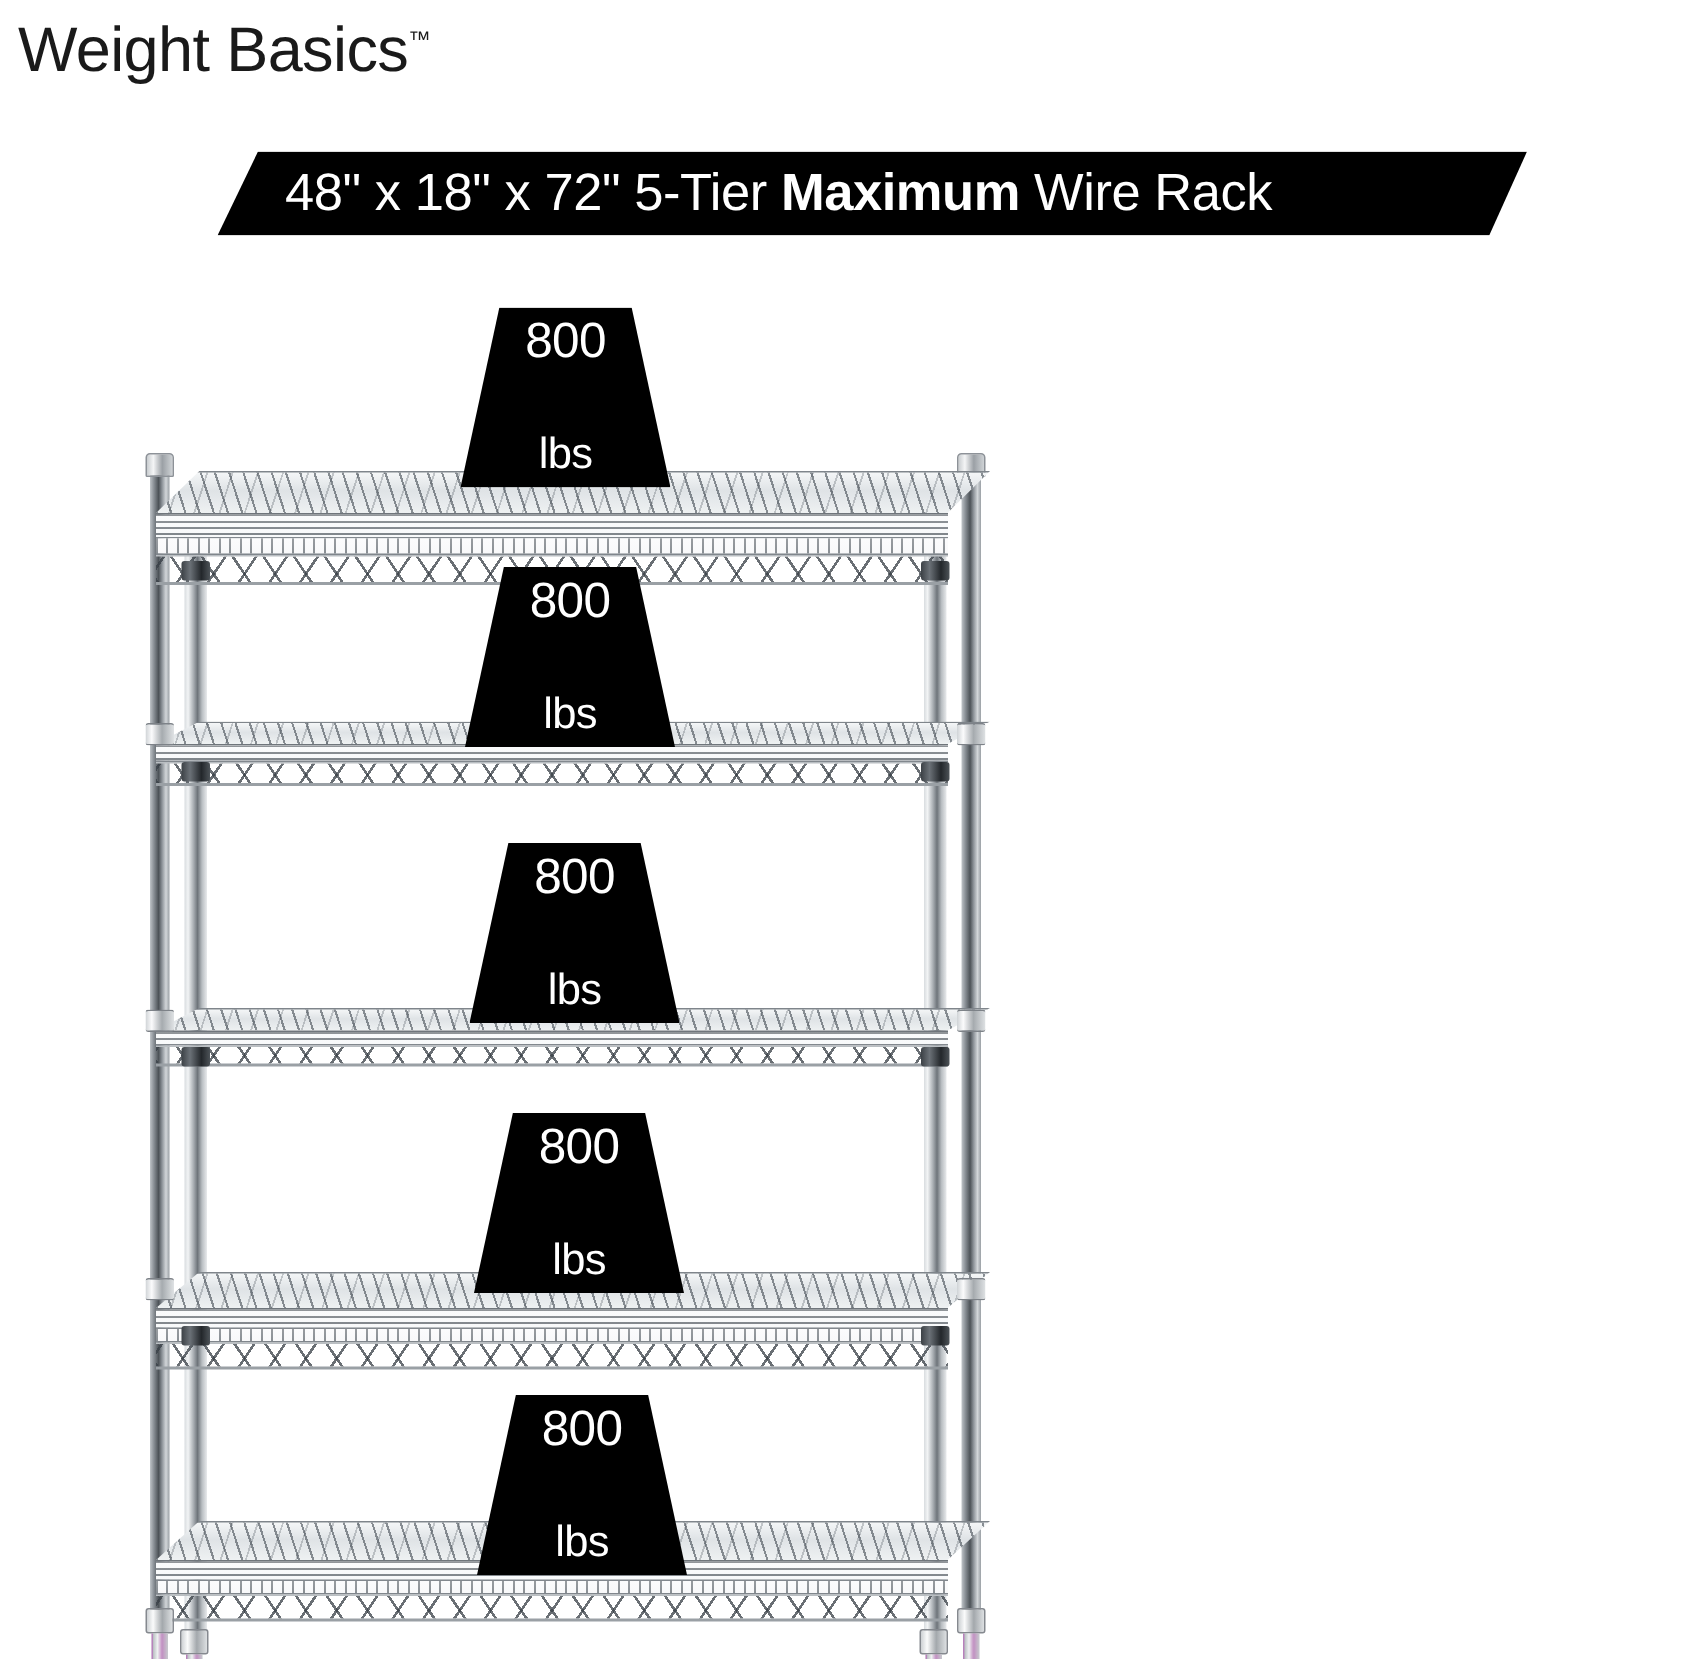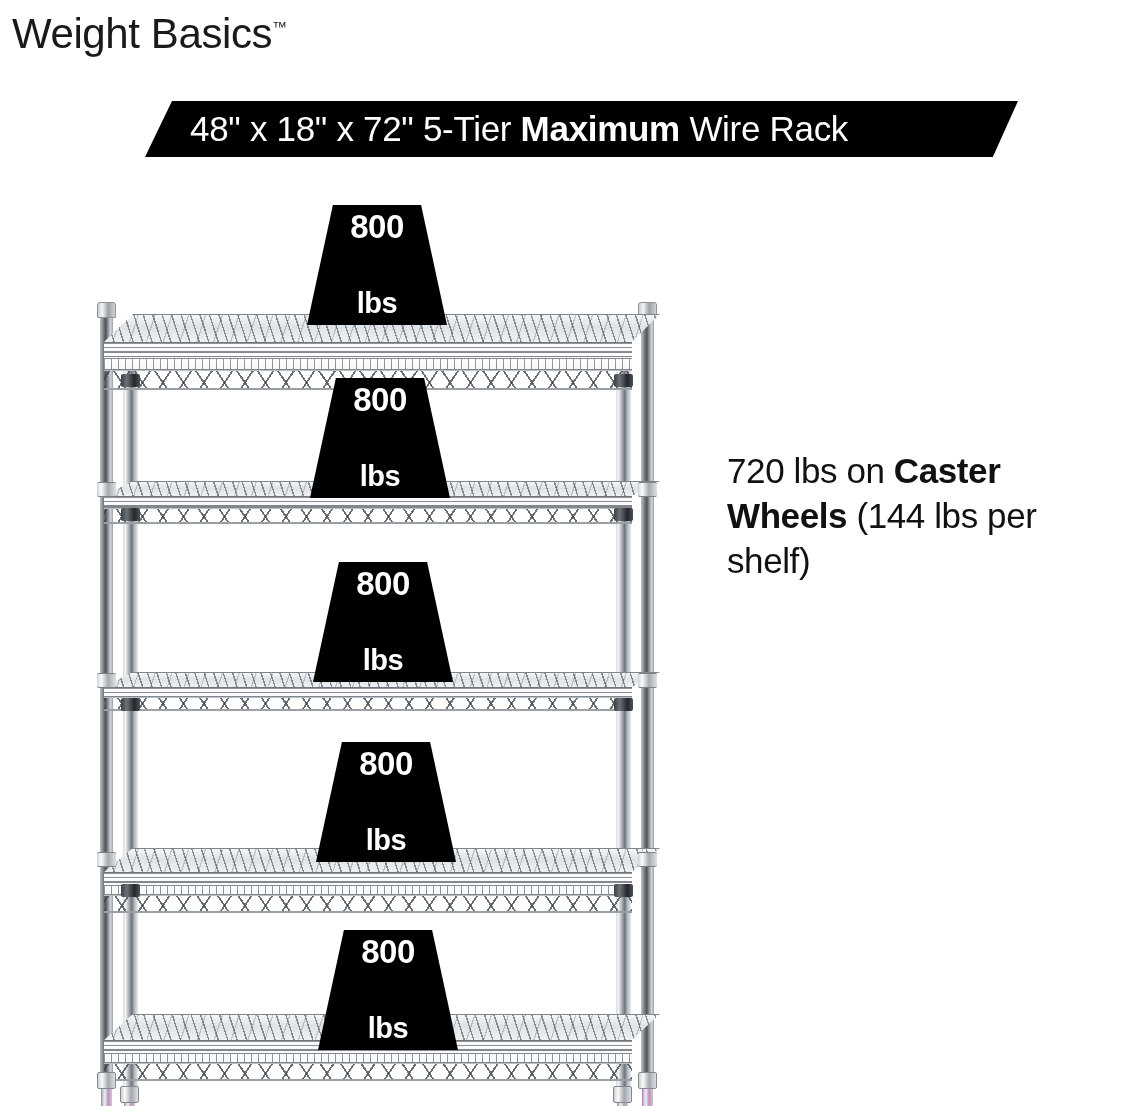--- a/index.html
+++ b/index.html
@@ -205,21 +205,21 @@
   .weight-tag {
     position: absolute;
     background: #000000;
     -webkit-clip-path: polygon(18.5% 0%, 81.5% 0%, 100% 100%, 0% 100%);
     clip-path: polygon(18.5% 0%, 81.5% 0%, 100% 100%, 0% 100%);
     display: flex;
     flex-direction: column;
     align-items: center;
     justify-content: center;
     color: #ffffff;
-    font-weight: 700;
+    font-weight: 400;
     z-index: 6;
     gap: 37px;
   }
   .weight-num { font-size: 33px; line-height: 38px; letter-spacing: -0.5px; }
   .weight-unit { font-size: 29px; line-height: 40px; letter-spacing: -0.5px; }
 </style>
 </head>
 <body>
 
 <div id="brand-logo">
@@ -330,14 +330,13 @@
 </div>
 
 <div class="weight-tag" style="left:318px; top:930px; width:140px; height:120px;">
   <span class="weight-num">800</span>
   <span class="weight-unit">lbs</span>
 </div>
 
 <div id="info-panel">
 
 
-  <div class="info-para"><span>720 lbs on </span><b>Caster Wheels</b><span> (144 lbs per shelf)</span></div>
 </div>
 
 </body></html>

